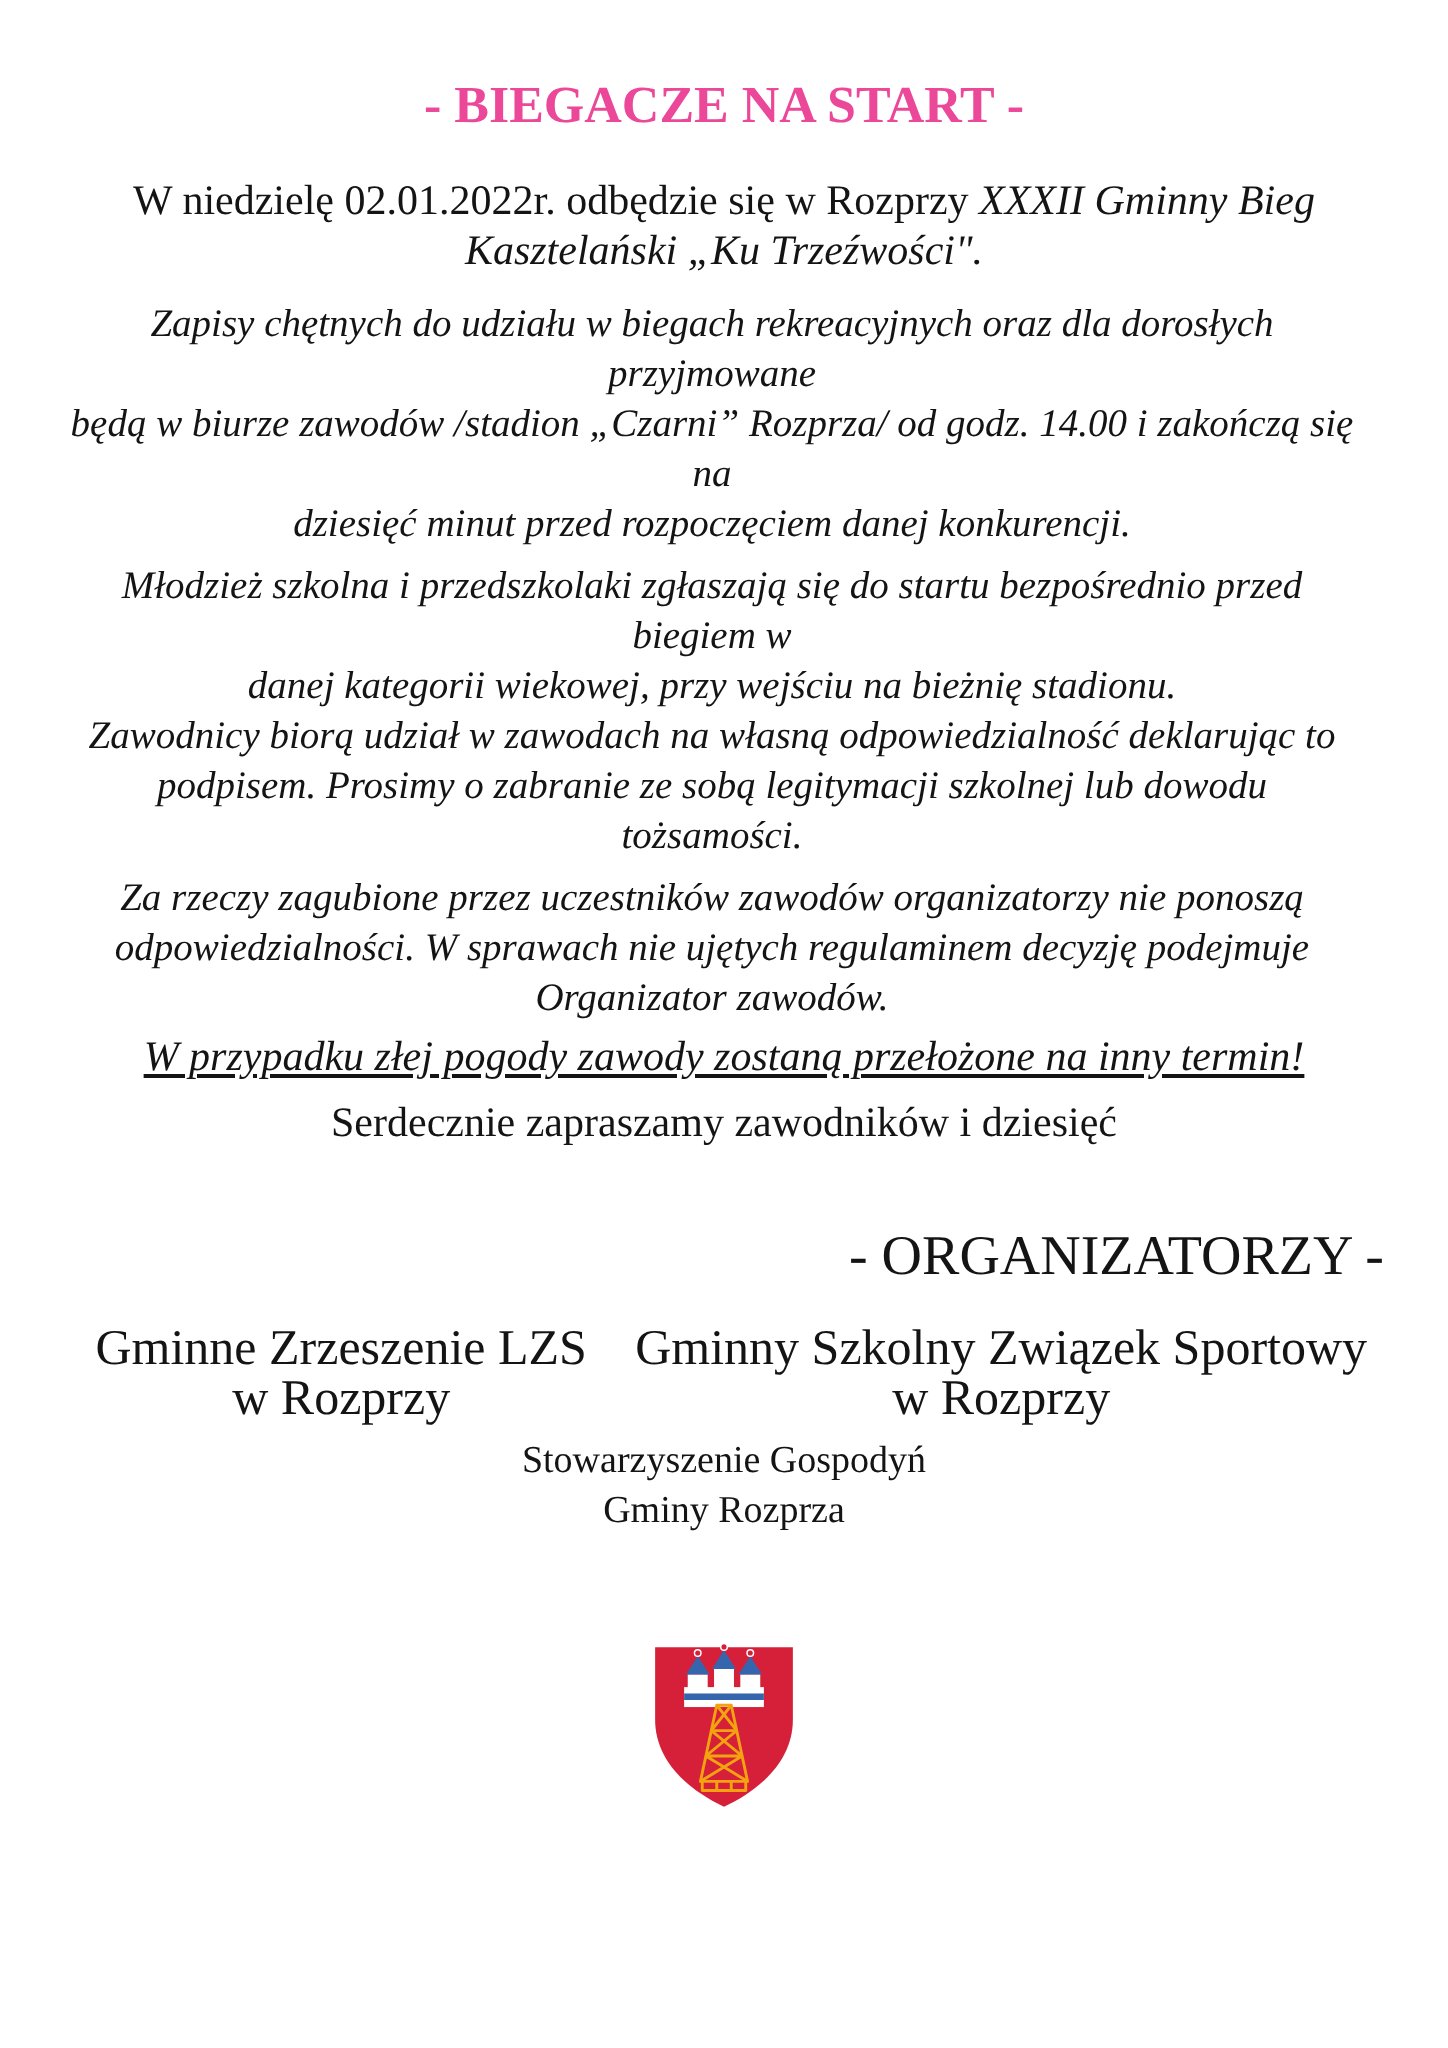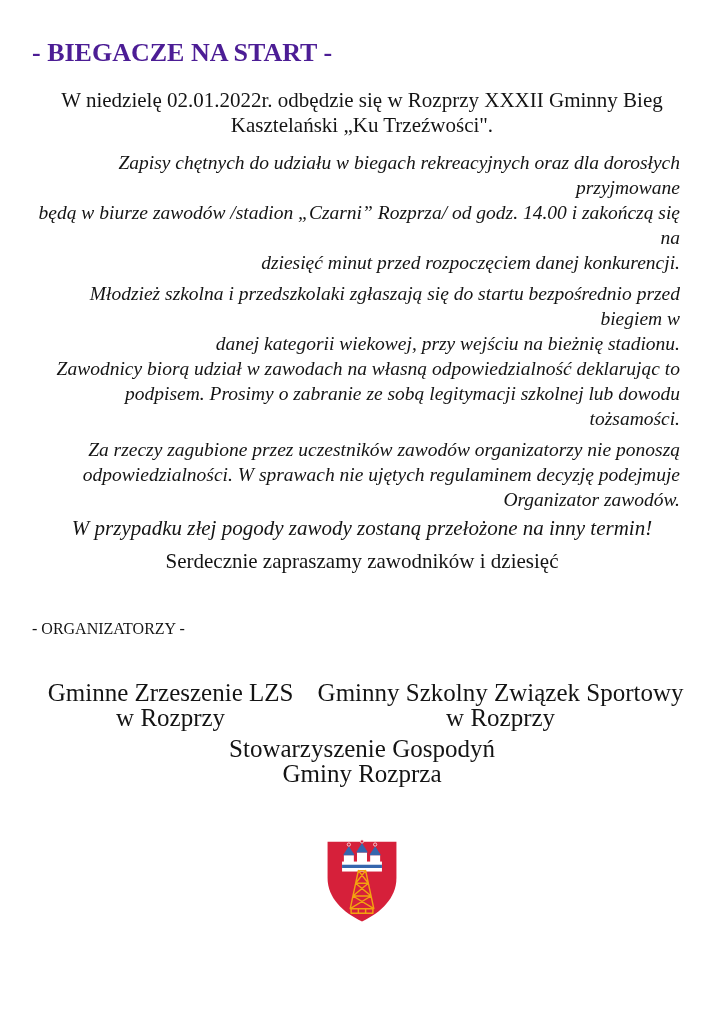--- a/index.html
+++ b/index.html
@@ -3,49 +3,50 @@
 <meta charset="utf-8">
 <style>
   html, body { margin: 0; padding: 0; background: #ffffff; }
   body {
     width: 724px; height: 1024px; overflow: hidden;
     font-family: "Liberation Serif", "DejaVu Serif", serif;
     color: #141414;
   }
   .sheet { width: 724px; height: 1024px; box-sizing: border-box; padding: 38px 32px 0 32px; }
   h1.title {
-    margin: 0 0 20px 0; 
-    font-size: 26px; line-height: 30px; font-weight: bold; color: #4c1d95;
+    margin: 0 0 20px 0; text-align: center;
+    font-size: 26px; line-height: 30px; font-weight: bold; color: #ec4899;
   }
   p.body-text {
     margin: 0 0 8px 0; text-align: center;
     font-size: 21px; line-height: 25px;
   }
   p.intro { margin-bottom: 12px; }
   p.opening { margin-bottom: 28px; }
-  .it { }
+  .it { font-style: italic; }
   p.italic-block {
-    margin: 0 12px 6px 0; text-align: right;
+    margin: 0 12px 6px 0; text-align: center;
     font-style: italic; font-size: 19.5px; line-height: 25px;
   }
   p.liability { margin-bottom: 4px; }
   p.weather {
     margin: 0 0 8px 0; text-align: center;
     font-style: italic; font-size: 21px; line-height: 25px;
+    text-decoration: underline;
   }
   p.invitation { margin: 0 0 42px 0; text-align: center; font-size: 21px; line-height: 25px; }
   h2.org-heading {
-    margin: 0 0 38px 0; text-align: left;
-    font-size: 16px; line-height: 26px; font-weight: normal;
+    margin: 0 0 20px 0; text-align: right;
+    font-size: 28px; line-height: 26px; font-weight: normal;
   }
   .org-columns { display: flex; width: 100%; }
   .org-col { text-align: center; font-size: 25px; line-height: 25px; }
   .org-col.left  { flex: 0 0 42%; }
   .org-col.right { flex: 0 0 58%; }
-  .org-center { margin-top: 6px; text-align: center; font-size: 25px; line-height: 25px; }
+  .org-center { margin-top: 6px; text-align: center; font-size: 19px; line-height: 25px; }
   .coa-wrap { margin-top: 52px; text-align: center; }
   .coa { width: 78px; height: 87px; display: inline-block; }
 </style>
 </head>
 <body>
 
 <div class="sheet">
 
   <h1 class="title">- BIEGACZE NA START -</h1>
 

